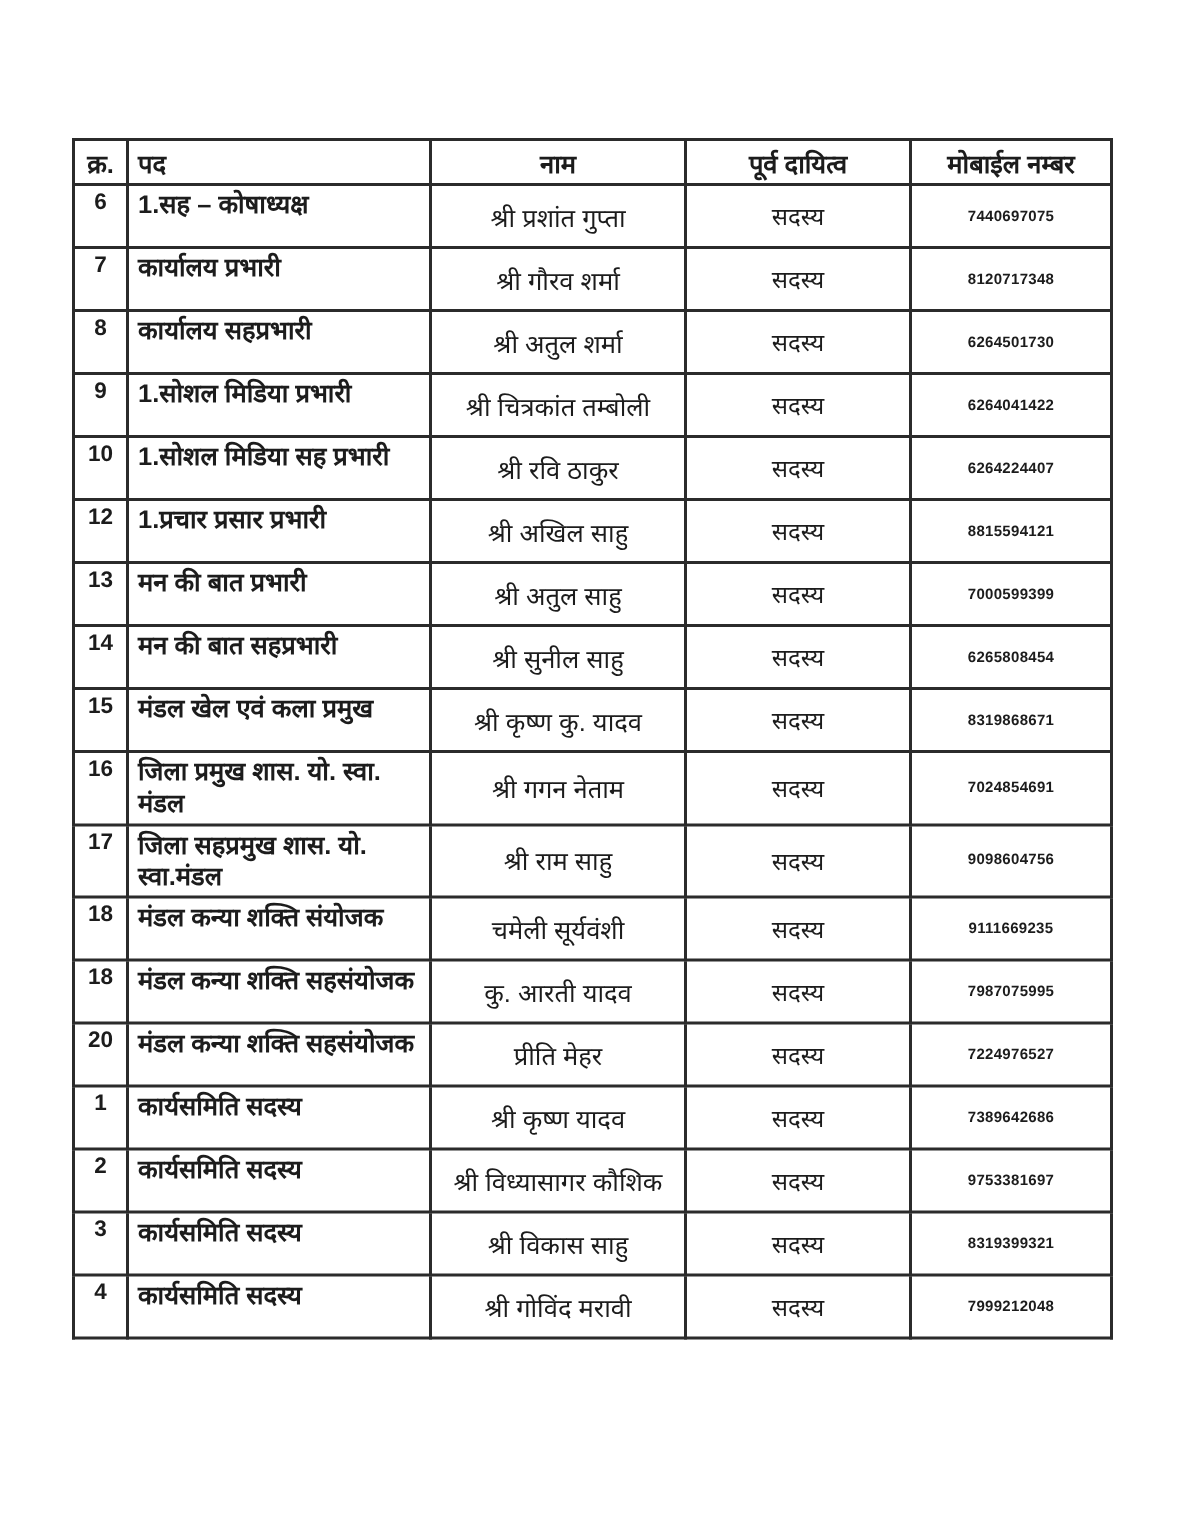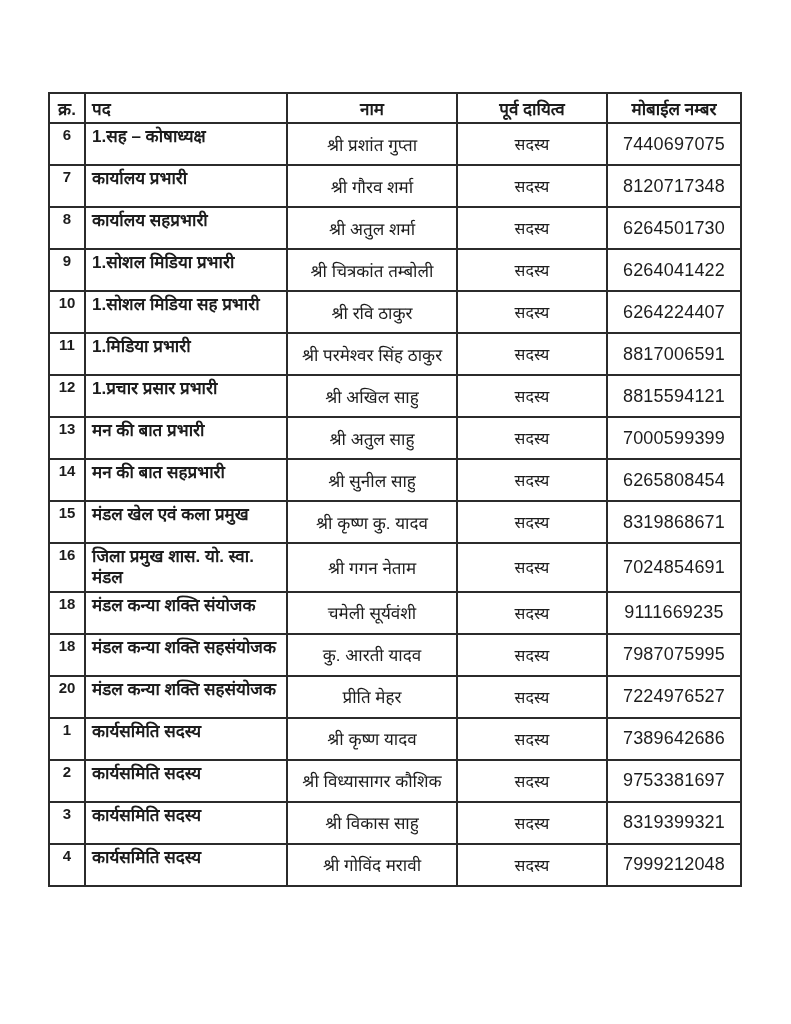--- a/index.html
+++ b/index.html
@@ -70,24 +70,25 @@
     text-align: center;
     vertical-align: middle;
   }
   td.c-duty {
     font-size: 16px;
     text-align: center;
     vertical-align: middle;
     margin-left: 47px;
   }
   td.c-mob {
-    font-size: 18px;
+    font-size: 10px;
     text-align: center;
     vertical-align: middle;
     letter-spacing: 0.2px;
+    font-weight: bold;
   }
 </style>
 </head>
 <body>
 
 <div class="page">
   <table class="roster">
     <colgroup>
       <col class="c1">
         <col class="c2">
@@ -134,27 +135,20 @@
     <td class="c-mob">6264041422</td>
   </tr>
         <tr>
     <td class="c-sn">10</td>
     <td class="c-pos">1.सोशल मिडिया सह प्रभारी</td>
     <td class="c-name">श्री रवि ठाकुर</td>
     <td class="c-duty">सदस्य</td>
     <td class="c-mob">6264224407</td>
   </tr>
         <tr>
-    <td class="c-sn">11</td>
-    <td class="c-pos">1.मिडिया प्रभारी</td>
-    <td class="c-name">श्री परमेश्वर सिंह ठाकुर</td>
-    <td class="c-duty">सदस्य</td>
-    <td class="c-mob">8817006591</td>
-  </tr>
-        <tr>
     <td class="c-sn">12</td>
     <td class="c-pos">1.प्रचार प्रसार प्रभारी</td>
     <td class="c-name">श्री अखिल साहु</td>
     <td class="c-duty">सदस्य</td>
     <td class="c-mob">8815594121</td>
   </tr>
         <tr>
     <td class="c-sn">13</td>
     <td class="c-pos">मन की बात प्रभारी</td>
     <td class="c-name">श्री अतुल साहु</td>
@@ -176,20 +170,27 @@
     <td class="c-mob">8319868671</td>
   </tr>
         <tr>
     <td class="c-sn">16</td>
     <td class="c-pos">जिला प्रमुख शास. यो. स्वा. मंडल</td>
     <td class="c-name">श्री गगन नेताम</td>
     <td class="c-duty">सदस्य</td>
     <td class="c-mob">7024854691</td>
   </tr>
         <tr>
+    <td class="c-sn">17</td>
+    <td class="c-pos">जिला सहप्रमुख शास. यो. स्वा.मंडल</td>
+    <td class="c-name">श्री राम साहु</td>
+    <td class="c-duty">सदस्य</td>
+    <td class="c-mob">9098604756</td>
+  </tr>
+        <tr>
     <td class="c-sn">18</td>
     <td class="c-pos">मंडल कन्या शक्ति संयोजक</td>
     <td class="c-name">चमेली सूर्यवंशी</td>
     <td class="c-duty">सदस्य</td>
     <td class="c-mob">9111669235</td>
   </tr>
         <tr>
     <td class="c-sn">18</td>
     <td class="c-pos">मंडल कन्या शक्ति सहसंयोजक</td>
     <td class="c-name">कु. आरती यादव</td>

